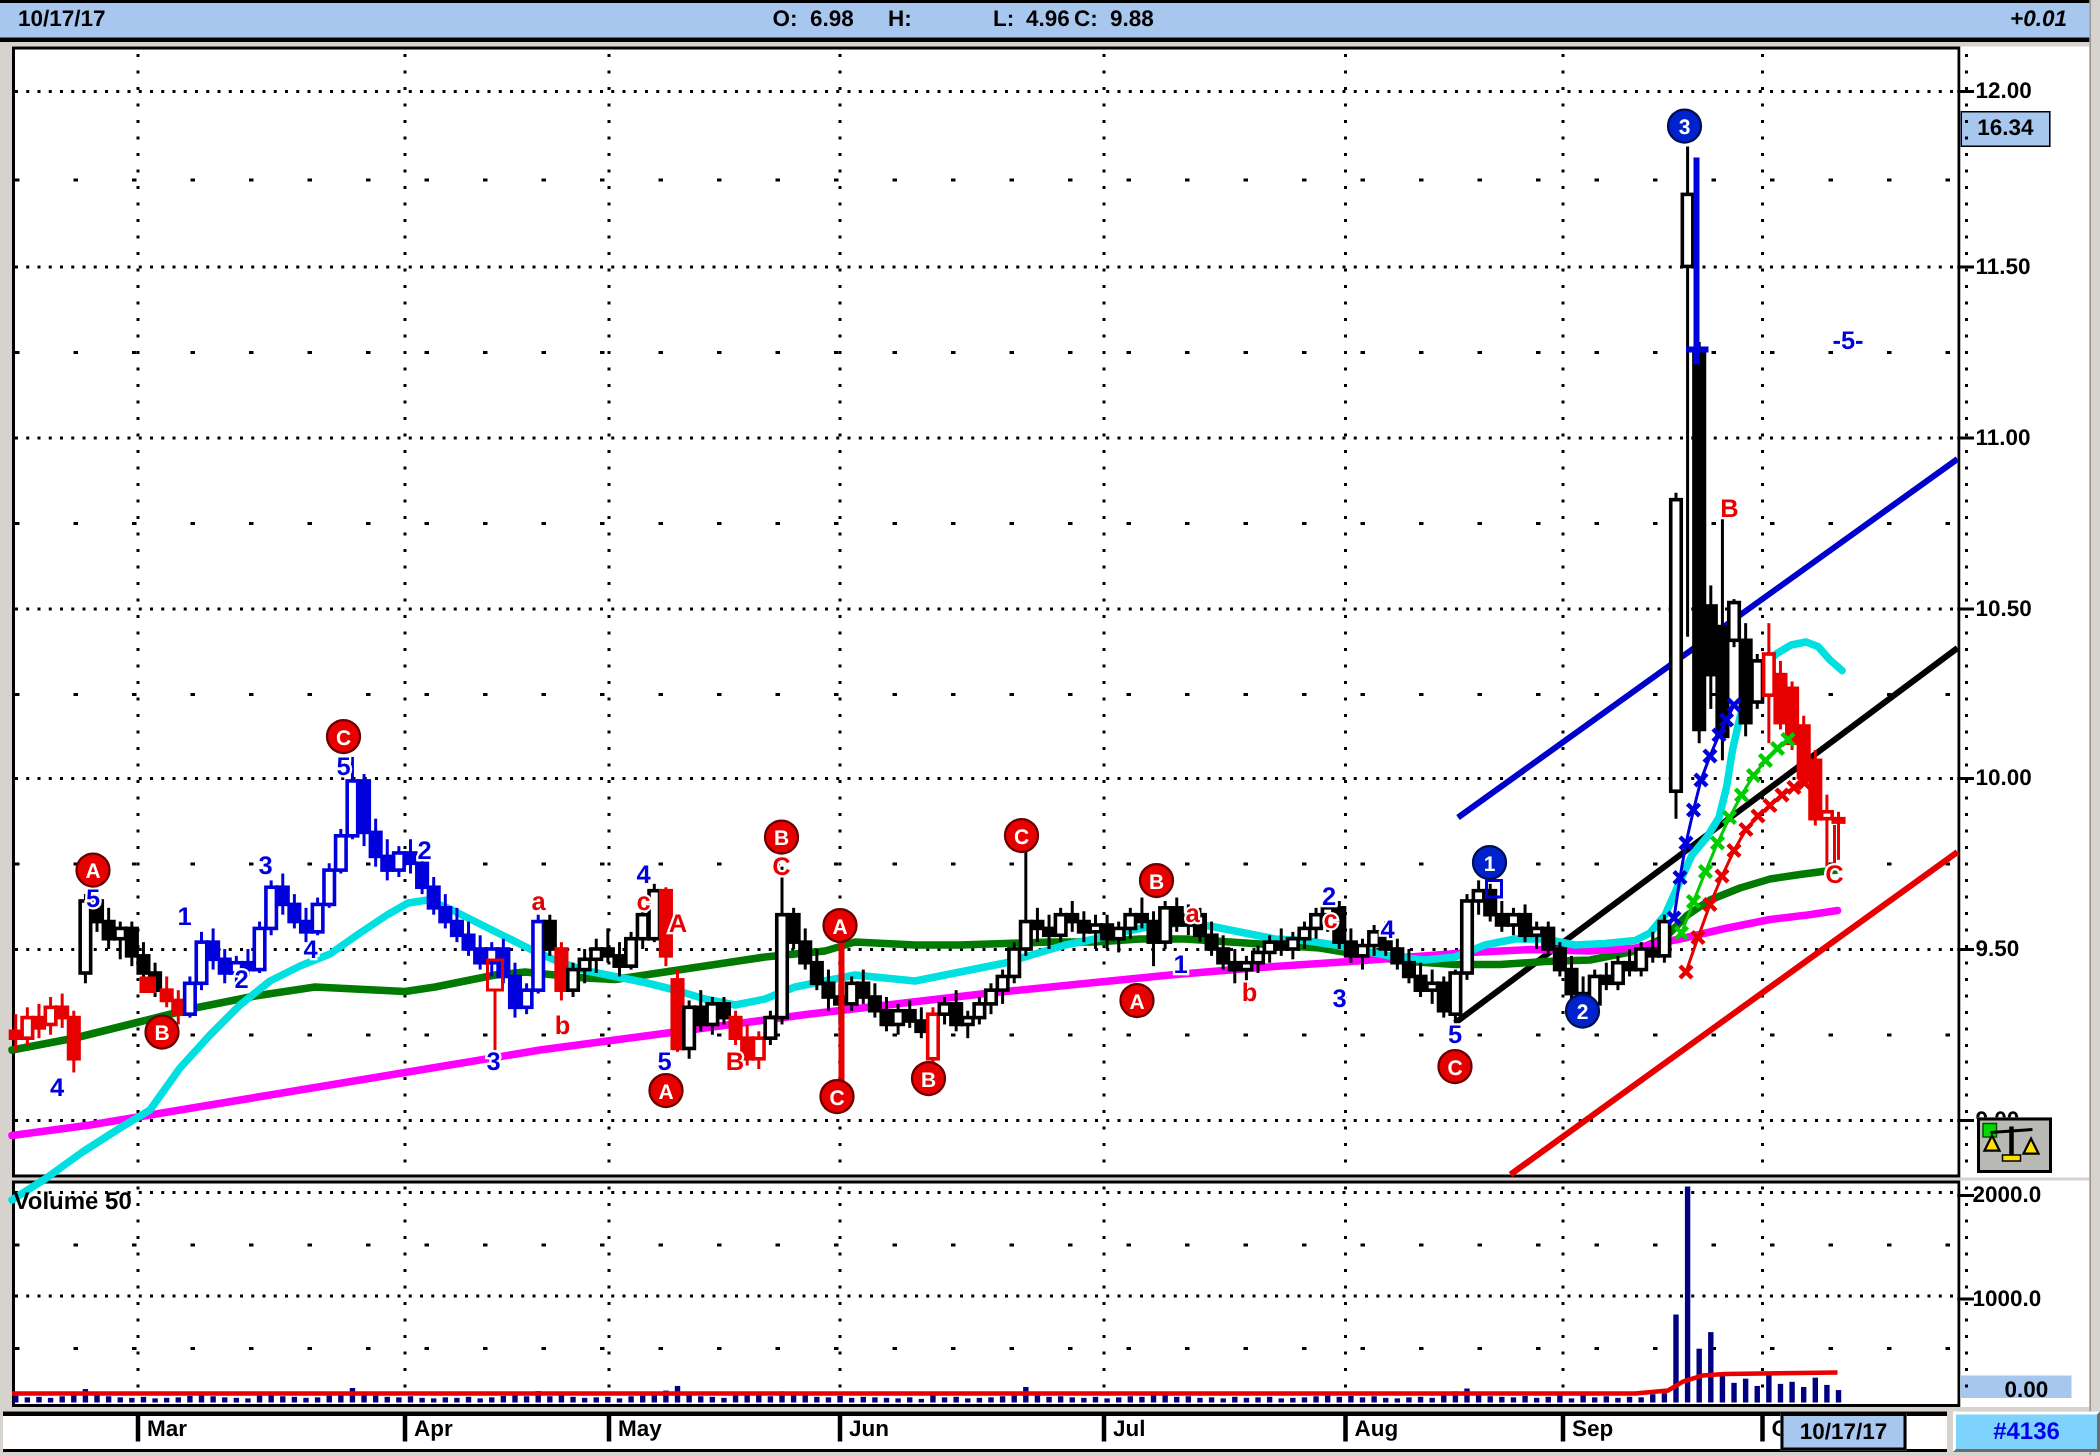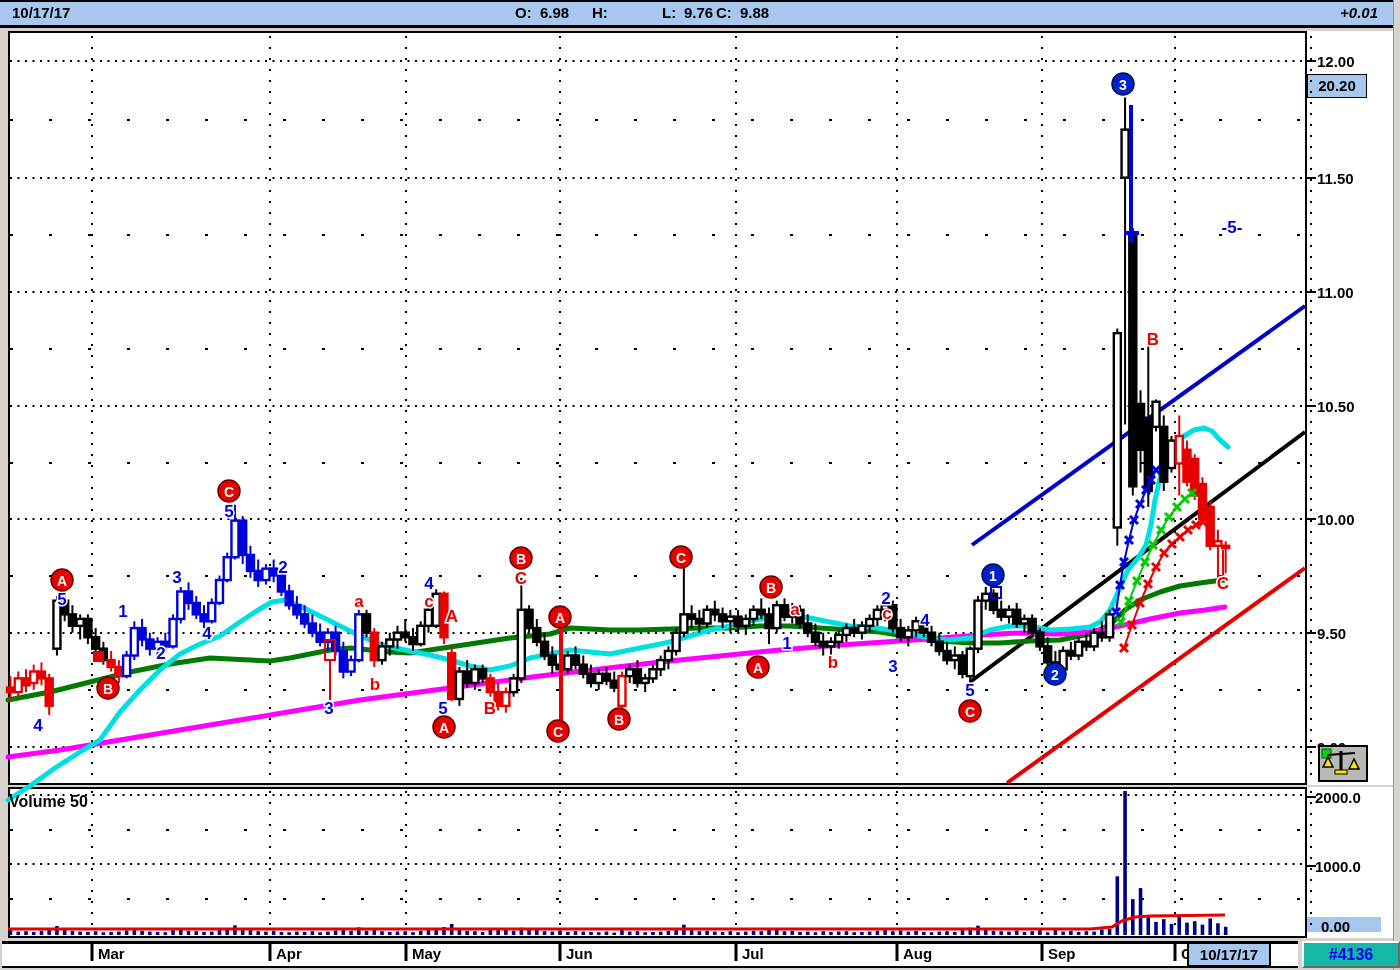--- a/index.html
+++ b/index.html
@@ -15,57 +15,57 @@
   #tb-c{left:716px;} #tb-cv{left:740px;}
   #tb-chg{right:20px;color:#0000ee;font-style:italic;}
   #pricePanel{left:8px;top:31px;width:1295px;height:750px;background:#fff;border:2px solid #000;}
   #volPanel{left:8px;top:787px;width:1295px;height:147px;background:#fff;border:2px solid #000;}
   #axisPrice{left:1307px;top:31px;width:86px;height:754px;background:#fff;}
   #axisVol{left:1307px;top:787px;width:86px;height:151px;background:#fff;}
   #rightEdge{left:1393px;top:0;width:7px;height:970px;background:#d6d3ce;border-left:1px solid #9a968f;}
   #lastBadge{left:1307px;top:74px;width:58px;height:22px;background:#a8c7ef;border:1px solid #000;
     font-size:15px;font-weight:bold;text-align:center;line-height:22px;}
   #zeroBadge{left:1307px;top:917px;width:60px;height:15px;background:#a8c7ef;
-    font-size:15px;font-weight:bold;text-align:left;padding-left:14px;line-height:19px;}
+    font-size:15px;font-weight:bold;text-align:center;padding-left:14px;line-height:19px;}
   #volLabel{left:9px;top:793px;font-size:16px;font-weight:bold;z-index:5;}
   #monthBar{left:2px;top:941px;width:1296px;height:22px;background:#fff;
     border-top:3px solid #000;border-bottom:2px solid #000;}
   #dateBox{left:1187px;top:942px;width:80px;height:21px;background:#a8c7ef;border:2px solid #000;
     font-size:15px;font-weight:bold;text-align:center;line-height:21px;z-index:6;}
-  #refBox{left:1302px;top:941px;width:94px;height:23px;background:#14b8a6;
+  #refBox{left:1302px;top:941px;width:94px;height:23px;background:#7dd3fc;
     border:2px solid;border-color:#ffffff #6e6a66 #6e6a66 #ffffff;
     color:#0000ee;font-size:16px;font-weight:bold;text-align:center;line-height:23px;}
   #scalesIcon{left:1318px;top:745px;width:46px;height:33px;background:#b8b8b4;
     border:2px solid #000;z-index:7;}
   #chartSVG{left:0;top:0;z-index:4;pointer-events:none;}
   svg text{font-family:"Liberation Sans",sans-serif;}
 </style>
 </head>
 <body>
 
 <div id="topbar" class="abs">
   <span id="tb-date">10/17/17</span>
   <span id="tb-o">O:</span>
   <span id="tb-ov">6.98</span>
   <span id="tb-h">H:</span>
   <span id="tb-hv">9.90</span>
   <span id="tb-l">L:</span>
-  <span id="tb-lv">9.76</span>
+  <span id="tb-lv">4.96</span>
   <span id="tb-c">C:</span>
   <span id="tb-cv">9.88</span>
   <span id="tb-chg">+0.01</span>
 </div>
 
 <div id="pricePanel" class="abs"></div>
 <div id="volPanel" class="abs"></div>
 <div id="axisPrice" class="abs"></div>
 <div id="axisVol" class="abs"></div>
 <div id="rightEdge" class="abs"></div>
 
-<div id="lastBadge" class="abs">20.20</div>
+<div id="lastBadge" class="abs">16.34</div>
 <div id="zeroBadge" class="abs">0.00</div>
 <div id="volLabel" class="abs">Volume 50</div>
 
 <div id="monthBar" class="abs"></div>
 <div id="dateBox" class="abs">10/17/17</div>
 <div id="refBox" class="abs">#4136</div>
 
 <div id="scalesIcon" class="abs">
   <svg width="42" height="29" viewBox="0 0 42 29">
     <rect x="2" y="2" width="9" height="9" fill="#00d800" stroke="#005500"></rect>

